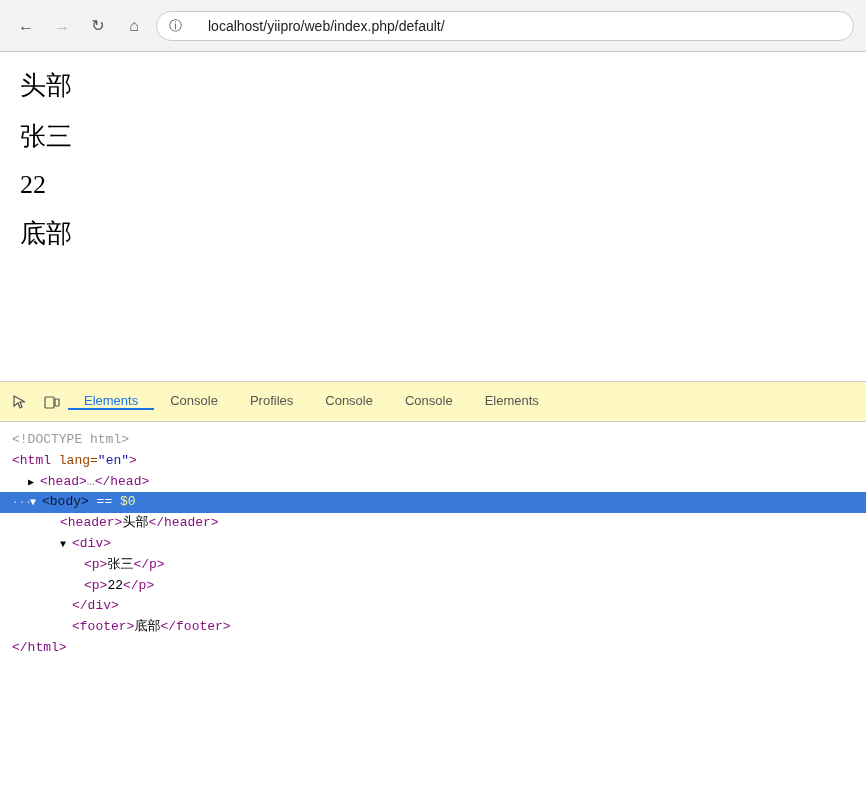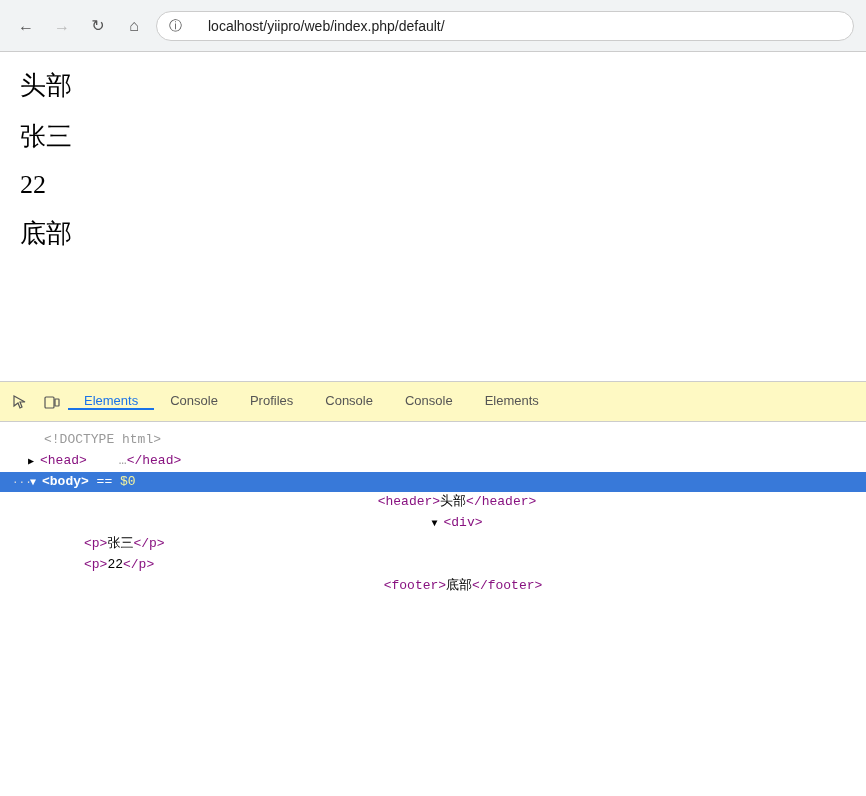--- a/index.html
+++ b/index.html
@@ -129,29 +129,29 @@
       align-items: baseline;
       white-space: pre;
     }
     .code-line.selected {
       background: #3879d9;
       color: #fff;
       margin: 0 -12px;
       padding: 0 12px;
     }
     .indent-1 { padding-left: 16px; }
-    .indent-3 { padding-left: 48px; justify-content: center; }
+    .indent-3 { padding-left: 48px; }
     .indent-4 { padding-left: 64px; }
 
     .c-tag { color: #881280; }
     .c-attr { color: #994500; }
     .c-val { color: #1a1aa6; }
     .c-text { color: #000; }
-    .c-meta { color: #999; margin-left: 32px; }
-    .c-selected-tag { color: #ffffff; font-weight: bold; }
+    .c-meta { color: #999; }
+    .c-selected-tag { color: #0f172a; }
     .c-selected-var { color: #f3f3a0; }
 
     .triangle {
       display: inline-block;
       width: 12px;
       font-size: 10px;
       cursor: pointer;
     }
     .dots {
       display: inline-block;
@@ -221,20 +221,23 @@
       </div>
     </div>
   </div>
 
   <div class="devtools-content">
 
     <div class="code-line">
       <span class="c-meta">&lt;!DOCTYPE html&gt;</span>
     </div>
 
+    <div class="code-line">
+      <span class="c-tag">&lt;html </span><span class="c-attr">lang=</span><span class="c-val">"en"</span><span class="c-tag">&gt;</span>
+    </div>
 
     <div class="code-line indent-1">
       <span class="triangle">▶</span><span class="c-tag">&lt;head&gt;</span><span class="c-meta">…</span><span class="c-tag">&lt;/head&gt;</span>
     </div>
 
     <div class="code-line selected indent-1">
       <span class="dots dots-selected">···</span><span class="triangle" style="color:#fff;">▼</span><span class="c-selected-tag">&lt;body&gt;</span><span style="color:#fff;">&nbsp;==&nbsp;</span><span class="c-selected-var">$0</span>
     </div>
 
     <div class="code-line indent-3">
@@ -246,20 +249,26 @@
     </div>
 
     <div class="code-line indent-4">
       <span style="padding-left:8px;"></span><span class="c-tag">&lt;p&gt;</span><span class="c-text">张三</span><span class="c-tag">&lt;/p&gt;</span>
     </div>
 
     <div class="code-line indent-4">
       <span style="padding-left:8px;"></span><span class="c-tag">&lt;p&gt;</span><span class="c-text">22</span><span class="c-tag">&lt;/p&gt;</span>
     </div>
 
+    <div class="code-line indent-3">
+      <span style="padding-left:12px;"></span><span class="c-tag">&lt;/div&gt;</span>
+    </div>
 
     <div class="code-line indent-3">
       <span style="padding-left:12px;"></span><span class="c-tag">&lt;footer&gt;</span><span class="c-text">底部</span><span class="c-tag">&lt;/footer&gt;</span>
     </div>
 
 
+    <div class="code-line">
+      <span class="c-tag">&lt;/html&gt;</span>
+    </div>
   </div>
 </div>
 
 </body></html>

